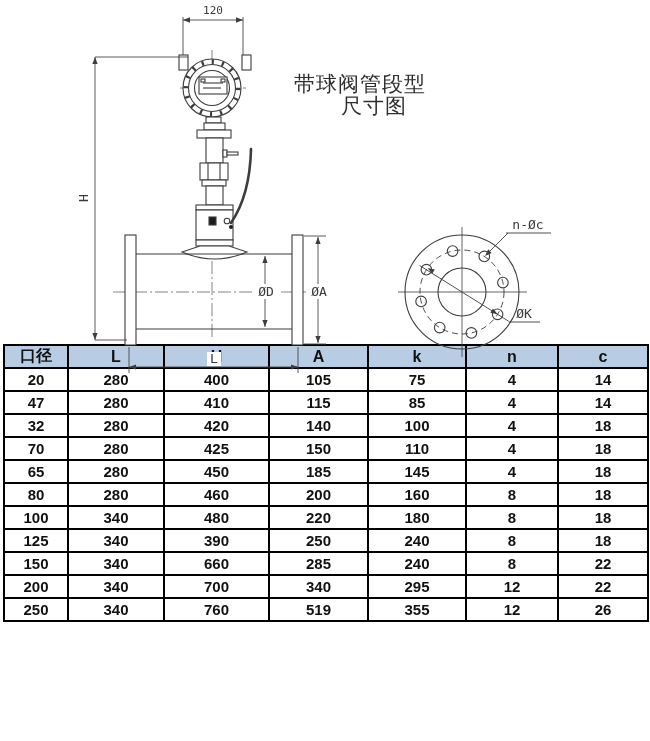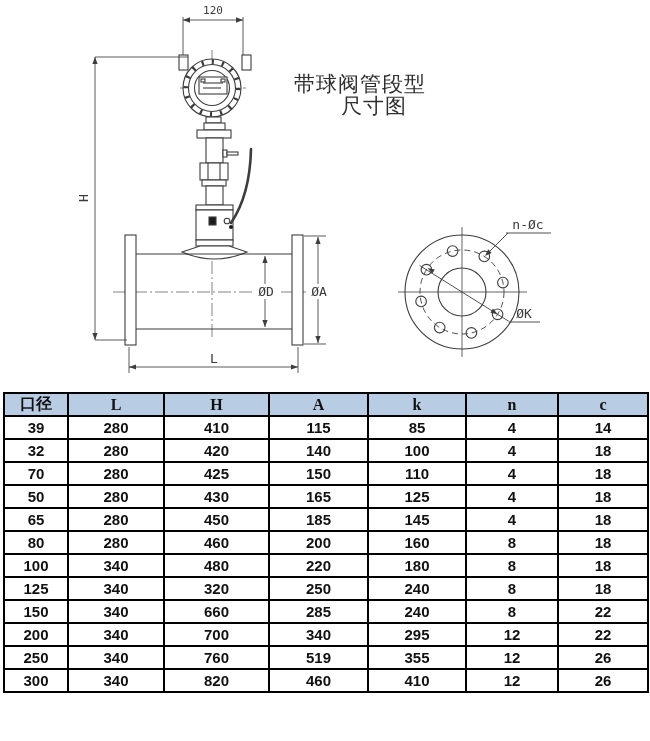--- a/index.html
+++ b/index.html
@@ -1,27 +1,27 @@
 <!DOCTYPE html>
 <html><head>
 <meta charset="utf-8">
 <style>
   html,body { margin:0; padding:0; background:#ffffff; }
   body { width:650px; height:741px; font-family:"Liberation Sans", sans-serif; overflow:hidden; }
-  .drawing-wrap { position:relative; width:650px; height:392px; background:#fff; }
+  .drawing-wrap { position:relative; width:650px; height:344px; background:#fff; }
   svg text { user-select:none; }
   .dimtext { font-family:"DejaVu Sans Mono", monospace; fill:#3a3a3a; }
   .titletext { font-family:"DejaVu Sans", "Liberation Sans", sans-serif; fill:#2f2f2f; }
   table.dims { border-collapse:collapse; table-layout:fixed; margin-left:3px; width:644px; }
   table.dims th, table.dims td {
     border:2px solid #000; text-align:center; vertical-align:middle;
     font-weight:bold; padding:0; height:21px; font-size:15px; color:#111;
     font-family:"Liberation Sans", sans-serif;
   }
-  table.dims th { font-size:16px;font-family:Liberation Serif, serif; }
+  table.dims th { font-size:16px; }
 </style>
 </head>
 <body>
 
 <div class="drawing-wrap">
 <svg width="650" height="392" viewBox="0 0 650 392">
 
   <g stroke="#666" stroke-width="0.8" fill="none" stroke-dasharray="13 3 2 3">
     <line x1="212" y1="50" x2="212" y2="250"></line>
     <line x1="212" y1="240" x2="212" y2="338"></line>
@@ -168,21 +168,30 @@
       <th style="background: rgb(184, 204, 228);">L</th>
       <th style="background: rgb(184, 204, 228);">H</th>
       <th style="background: rgb(184, 204, 228);">A</th>
       <th style="background: rgb(184, 204, 228);">k</th>
       <th style="background: rgb(184, 204, 228);">n</th>
       <th style="background: rgb(184, 204, 228);">c</th>
     </tr>
   </thead>
   <tbody>
       <tr>
-        <td>39</td>
+        <td>20</td>
+        <td>280</td>
+        <td>400</td>
+        <td>105</td>
+        <td>75</td>
+        <td>4</td>
+        <td>14</td>
+      </tr>
+      <tr>
+        <td>47</td>
         <td>280</td>
         <td>410</td>
         <td>115</td>
         <td>85</td>
         <td>4</td>
         <td>14</td>
       </tr>
       <tr>
         <td>32</td>
         <td>280</td>
@@ -195,29 +204,20 @@
       <tr>
         <td>70</td>
         <td>280</td>
         <td>425</td>
         <td>150</td>
         <td>110</td>
         <td>4</td>
         <td>18</td>
       </tr>
       <tr>
-        <td>50</td>
-        <td>280</td>
-        <td>430</td>
-        <td>165</td>
-        <td>125</td>
-        <td>4</td>
-        <td>18</td>
-      </tr>
-      <tr>
         <td>65</td>
         <td>280</td>
         <td>450</td>
         <td>185</td>
         <td>145</td>
         <td>4</td>
         <td>18</td>
       </tr>
       <tr>
         <td>80</td>
@@ -233,21 +233,21 @@
         <td>340</td>
         <td>480</td>
         <td>220</td>
         <td>180</td>
         <td>8</td>
         <td>18</td>
       </tr>
       <tr>
         <td>125</td>
         <td>340</td>
-        <td>320</td>
+        <td>390</td>
         <td>250</td>
         <td>240</td>
         <td>8</td>
         <td>18</td>
       </tr>
       <tr>
         <td>150</td>
         <td>340</td>
         <td>660</td>
         <td>285</td>
@@ -266,23 +266,14 @@
       </tr>
       <tr>
         <td>250</td>
         <td>340</td>
         <td>760</td>
         <td>519</td>
         <td>355</td>
         <td>12</td>
         <td>26</td>
       </tr>
-      <tr>
-        <td>300</td>
-        <td>340</td>
-        <td>820</td>
-        <td>460</td>
-        <td>410</td>
-        <td>12</td>
-        <td>26</td>
-      </tr>
     </tbody>
 </table>
 
 </body></html>

